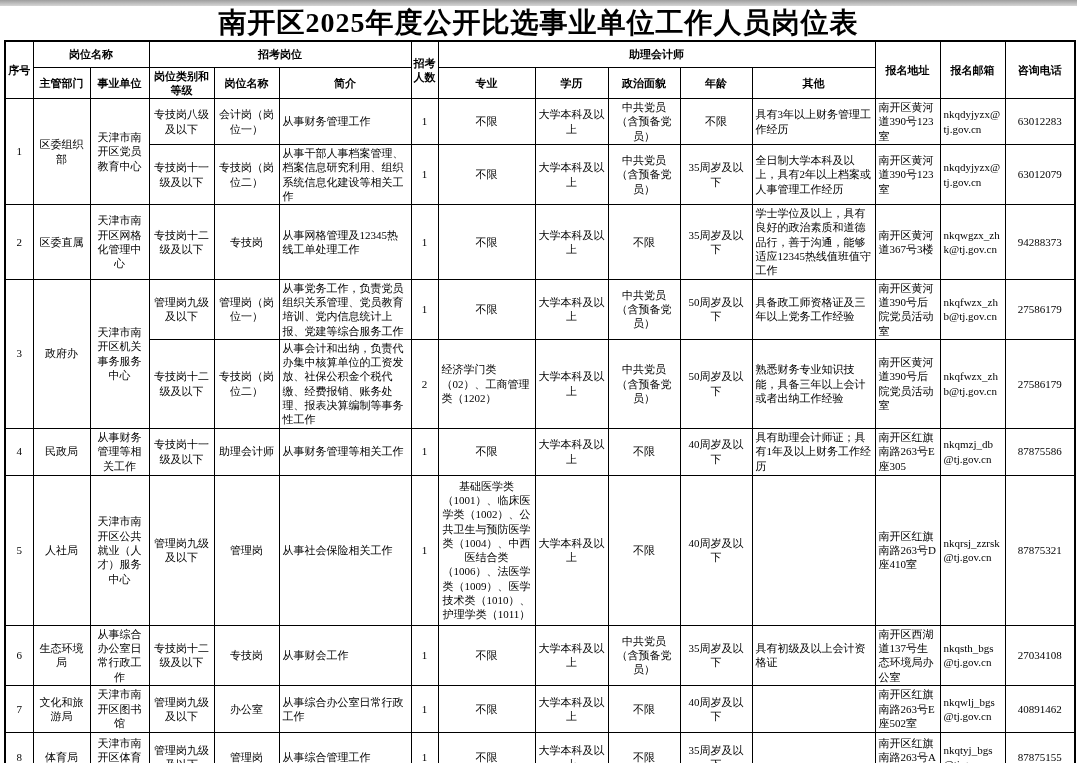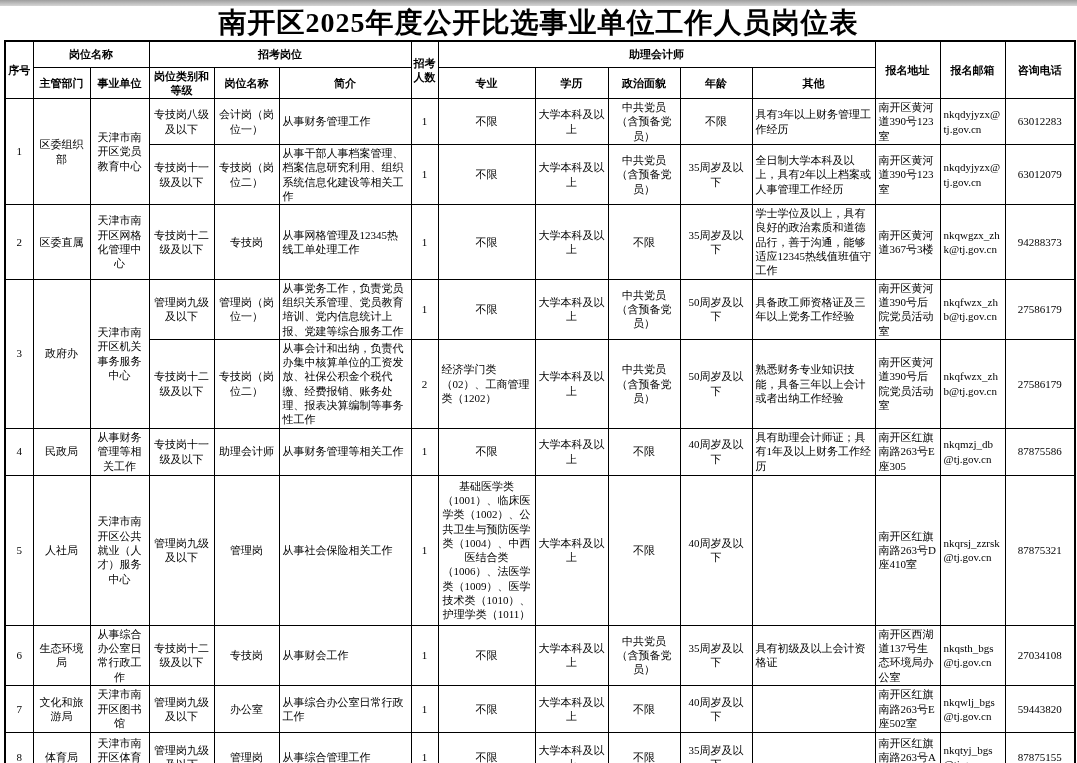--- a/index.html
+++ b/index.html
@@ -204,21 +204,21 @@
         <td>办公室</td>
         <td class="tl">从事综合办公室日常行政工作</td>
         <td>1</td>
         <td>不限</td>
         <td>大学本科及以上</td>
         <td>不限</td>
         <td>40周岁及以下</td>
         <td class="tl"></td>
         <td class="tl brk">南开区红旗南路263号E座502室</td>
         <td class="tl brk">nkqwlj_bgs@tj.gov.cn</td>
-        <td>59443820</td>
+        <td>40891462</td>
       </tr>
       <tr style="height:50px">
         <td>8</td>
         <td>体育局</td>
         <td>天津市南开区体育中心</td>
         <td>管理岗九级及以下</td>
         <td>管理岗</td>
         <td class="tl">从事综合管理工作</td>
         <td>1</td>
         <td>不限</td>

